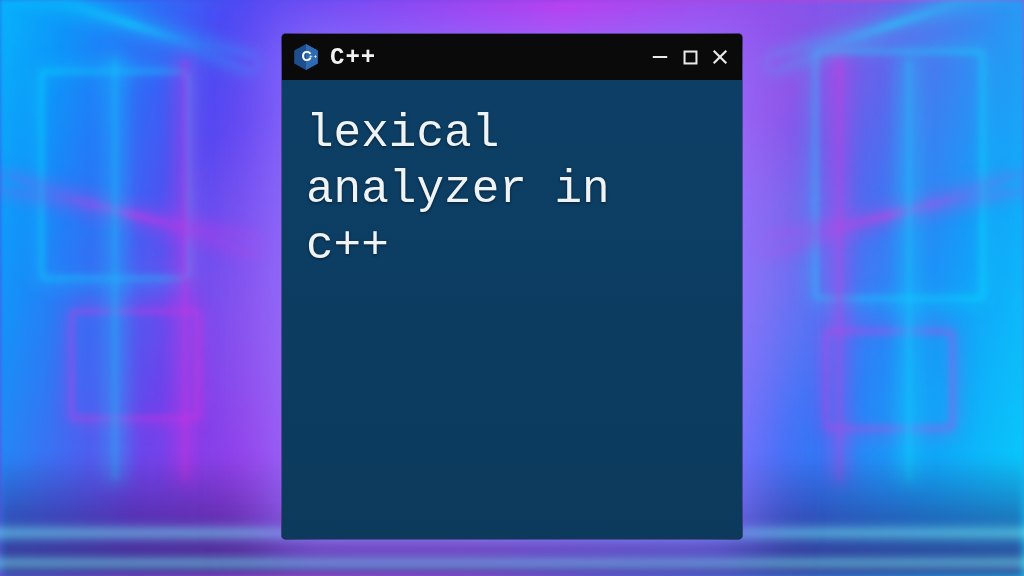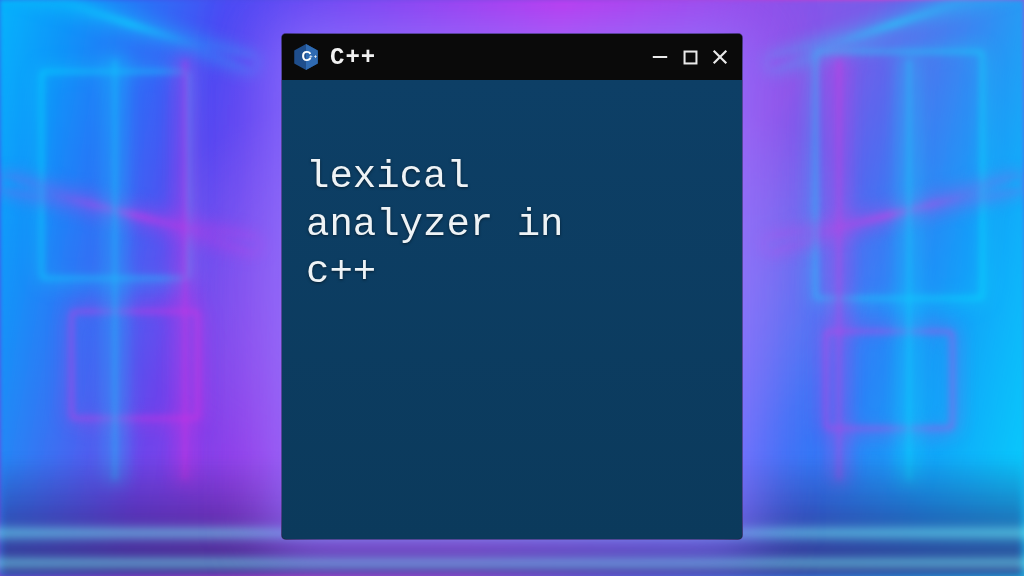--- a/index.html
+++ b/index.html
@@ -109,27 +109,26 @@
     .content {
       position: absolute;
       top: 46px; left:0; right:0; bottom:0;
       background: #0c3a5e;
       background: linear-gradient(180deg, #0d3f66 0%, #0b3a5c 100%);
       padding: 26px 24px;
     }
     .content-text {
       color: #eef3f6;
       font-family: 'Consolas','Menlo','Courier New',monospace;
-      font-size: 39px;
+      font-size: 46px;
       line-height: 1.22;
       font-weight: 400;
       letter-spacing: 0px;
       white-space: pre-line;
       text-shadow: 0 1px 3px rgba(0,0,0,0.5);
-      margin-top: 48px;
     }
   </style>
 </head>
 <body>
 
 <div class="bg"></div>
 <div class="bg-lines">
   <div class="bg-rect" style="left:40px; top:70px; width:150px; height:210px;"></div>
   <div class="bg-rect pink" style="left:70px; top:310px; width:130px; height:110px;"></div>
   <div class="bg-rect" style="right:40px; top:50px; width:170px; height:250px;"></div>

